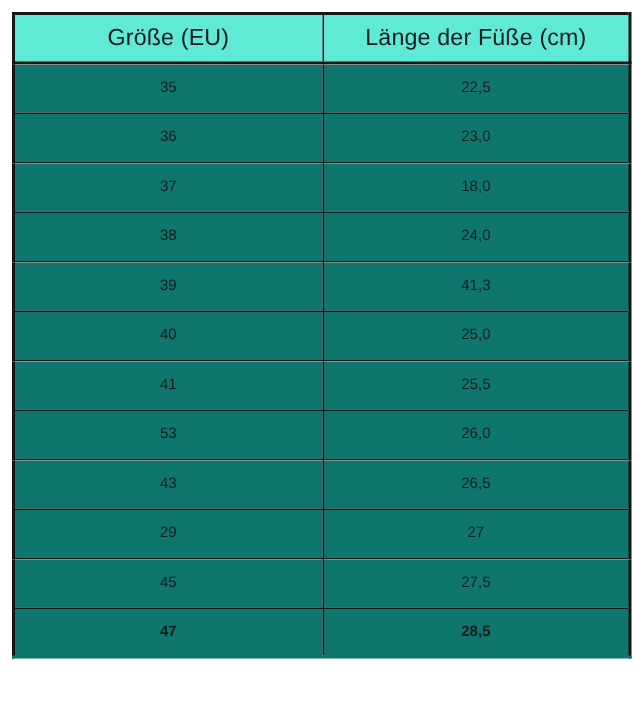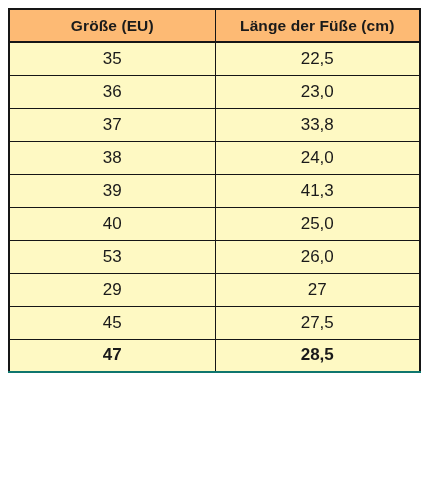--- a/index.html
+++ b/index.html
@@ -43,31 +43,31 @@
     text-align: center;
     vertical-align: middle;
     border: 1px solid #161616;
     color: #1a1a1a;
     box-sizing: border-box;
     white-space: nowrap;
     overflow: hidden;
   }
 
   .size-table thead th {
-    background: #fdba74;
-    font-weight: bold;
+    background: #5eead4;
+    font-weight: normal;
     font-size: 15.5px;
     letter-spacing: 0.1px;
     border-bottom: 2px solid #161616;
   }
 
   .size-table tbody td {
-    background: #fef9c3;
+    background: #0f766e;
     font-weight: normal;
-    font-size: 17px;
+    font-size: 10px;
   }
 
   .size-table tbody tr:last-child td {
     border-bottom: 2px solid #0f766e;
     font-weight: bold;
   }
 
   .size-table th:first-child,
   .size-table td:first-child {
     border-left: 2px solid #161616;
@@ -97,37 +97,45 @@
       <tr>
         <td>35</td>
         <td>22,5</td>
       </tr>
       <tr>
         <td>36</td>
         <td>23,0</td>
       </tr>
       <tr>
         <td>37</td>
-        <td>33,8</td>
+        <td>18,0</td>
       </tr>
       <tr>
         <td>38</td>
         <td>24,0</td>
       </tr>
       <tr>
         <td>39</td>
         <td>41,3</td>
       </tr>
       <tr>
         <td>40</td>
         <td>25,0</td>
       </tr>
       <tr>
+        <td>41</td>
+        <td>25,5</td>
+      </tr>
+      <tr>
         <td>53</td>
         <td>26,0</td>
+      </tr>
+      <tr>
+        <td>43</td>
+        <td>26,5</td>
       </tr>
       <tr>
         <td>29</td>
         <td>27</td>
       </tr>
       <tr>
         <td>45</td>
         <td>27,5</td>
       </tr>
       <tr>

